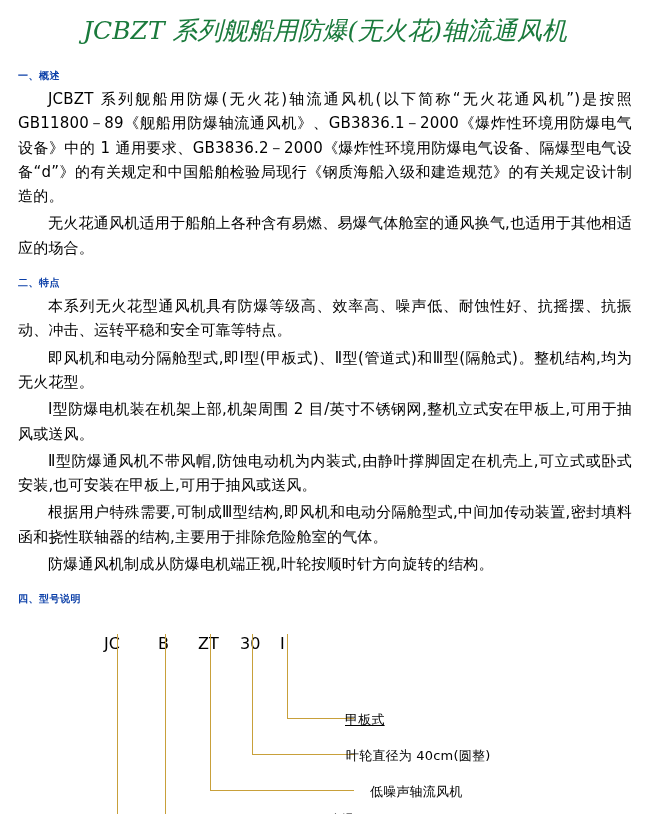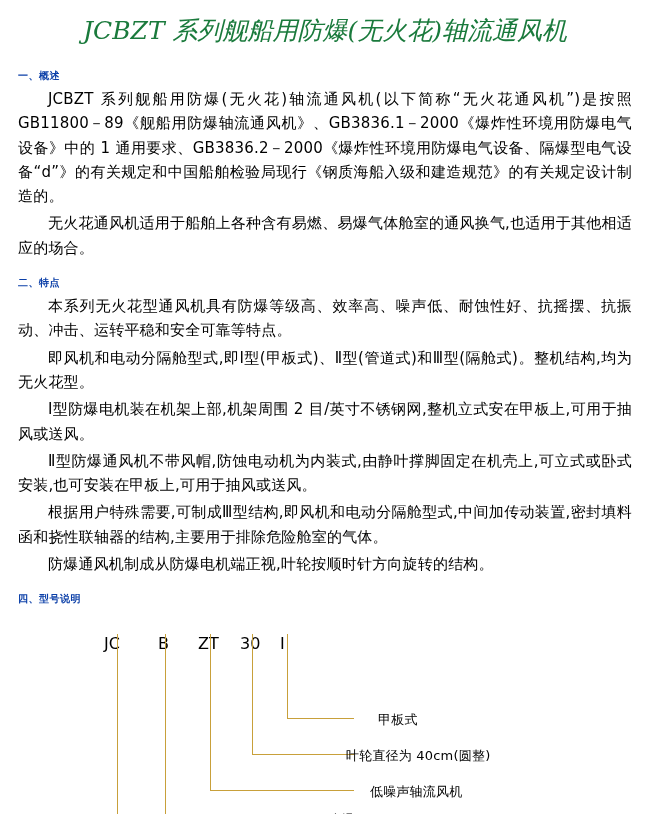--- a/index.html
+++ b/index.html
@@ -105,21 +105,21 @@
   <div class="diagram">
 
     <div class="code-seg" style="left:86px;width:28px;">JC</div>
     <div class="code-seg" style="left:140px;width:16px;">B</div>
     <div class="code-seg" style="left:180px;width:26px;">ZT</div>
     <div class="code-seg" style="left:222px;width:26px;">30</div>
     <div class="code-seg" style="left:262px;width:14px;">Ⅰ</div>
 
     <div class="v-line" style="left:269px; top:22px; height:84px;"></div>
     <div class="h-line" style="left:269px; top:106px; width:67px;"></div>
-    <div class="leader-label" style="left:360px; top:99px;">甲板式</div>
+    <div class="leader-label" style="left:327px; top:99px;text-decoration:underline;">甲板式</div>
 
     <div class="v-line" style="left:234px; top:22px; height:120px;"></div>
     <div class="h-line" style="left:234px; top:142px; width:102px;"></div>
     <div class="leader-label" style="left:328px; top:135px;">叶轮直径为 40cm(圆整)</div>
 
     <div class="v-line" style="left:192px; top:22px; height:156px;"></div>
     <div class="h-line" style="left:192px; top:178px; width:144px;"></div>
     <div class="leader-label" style="left:352px; top:171px;">低噪声轴流风机</div>
 
     <div class="v-line" style="left:147px; top:22px; height:192px;"></div>

